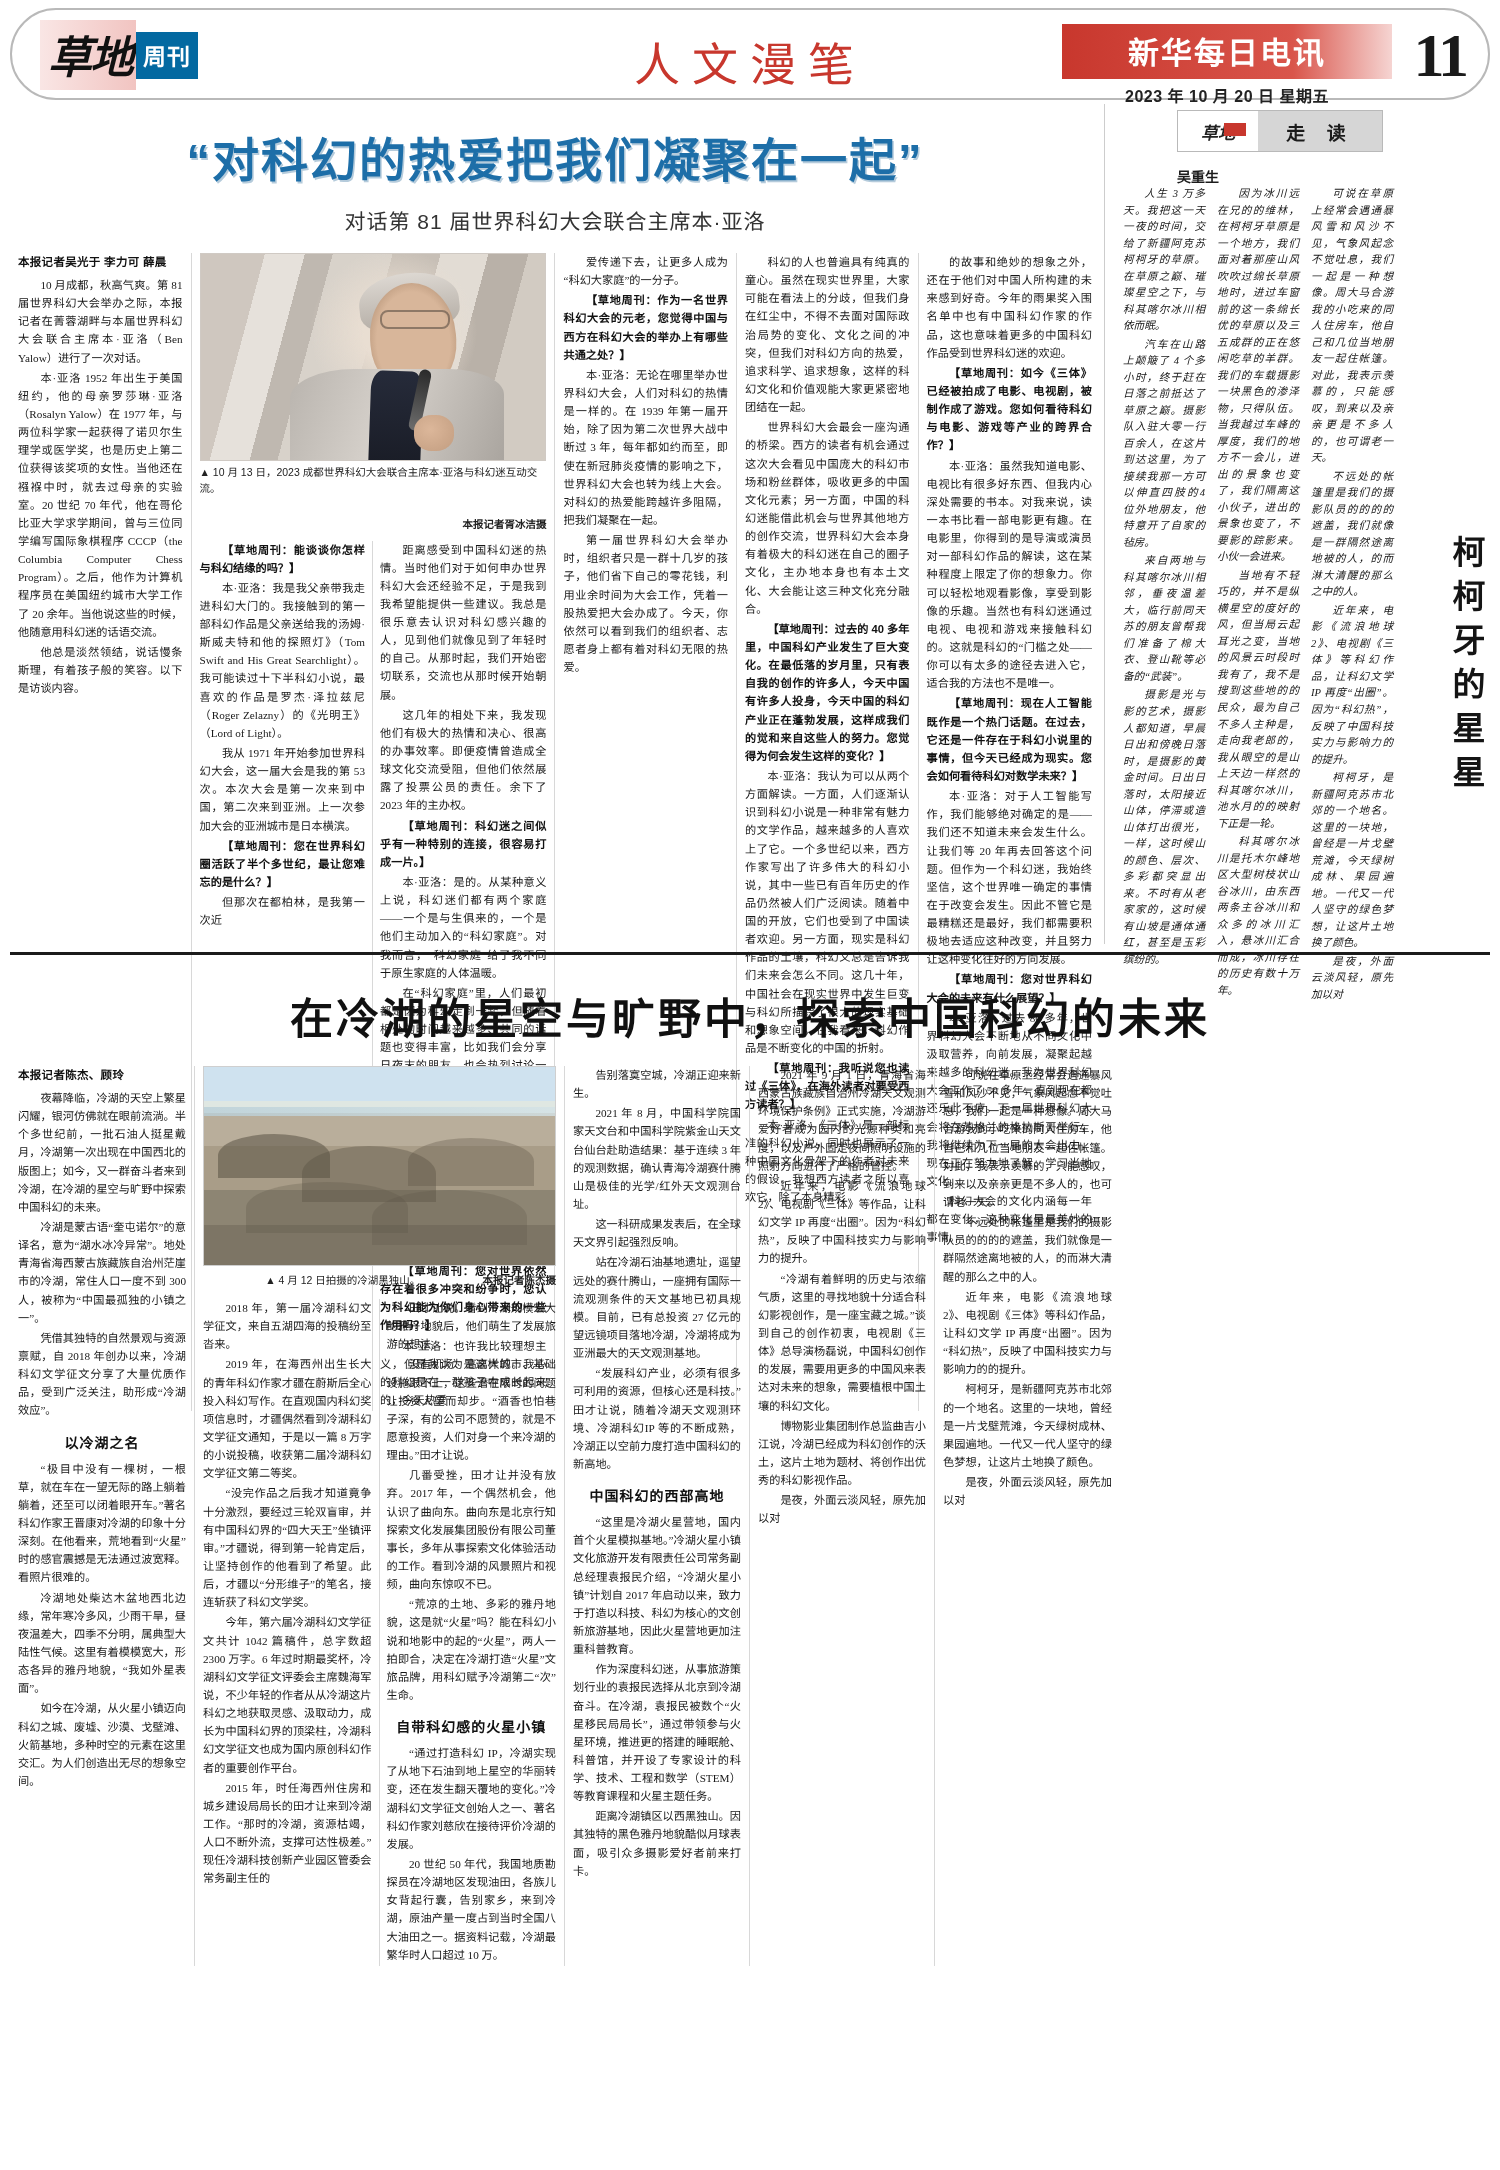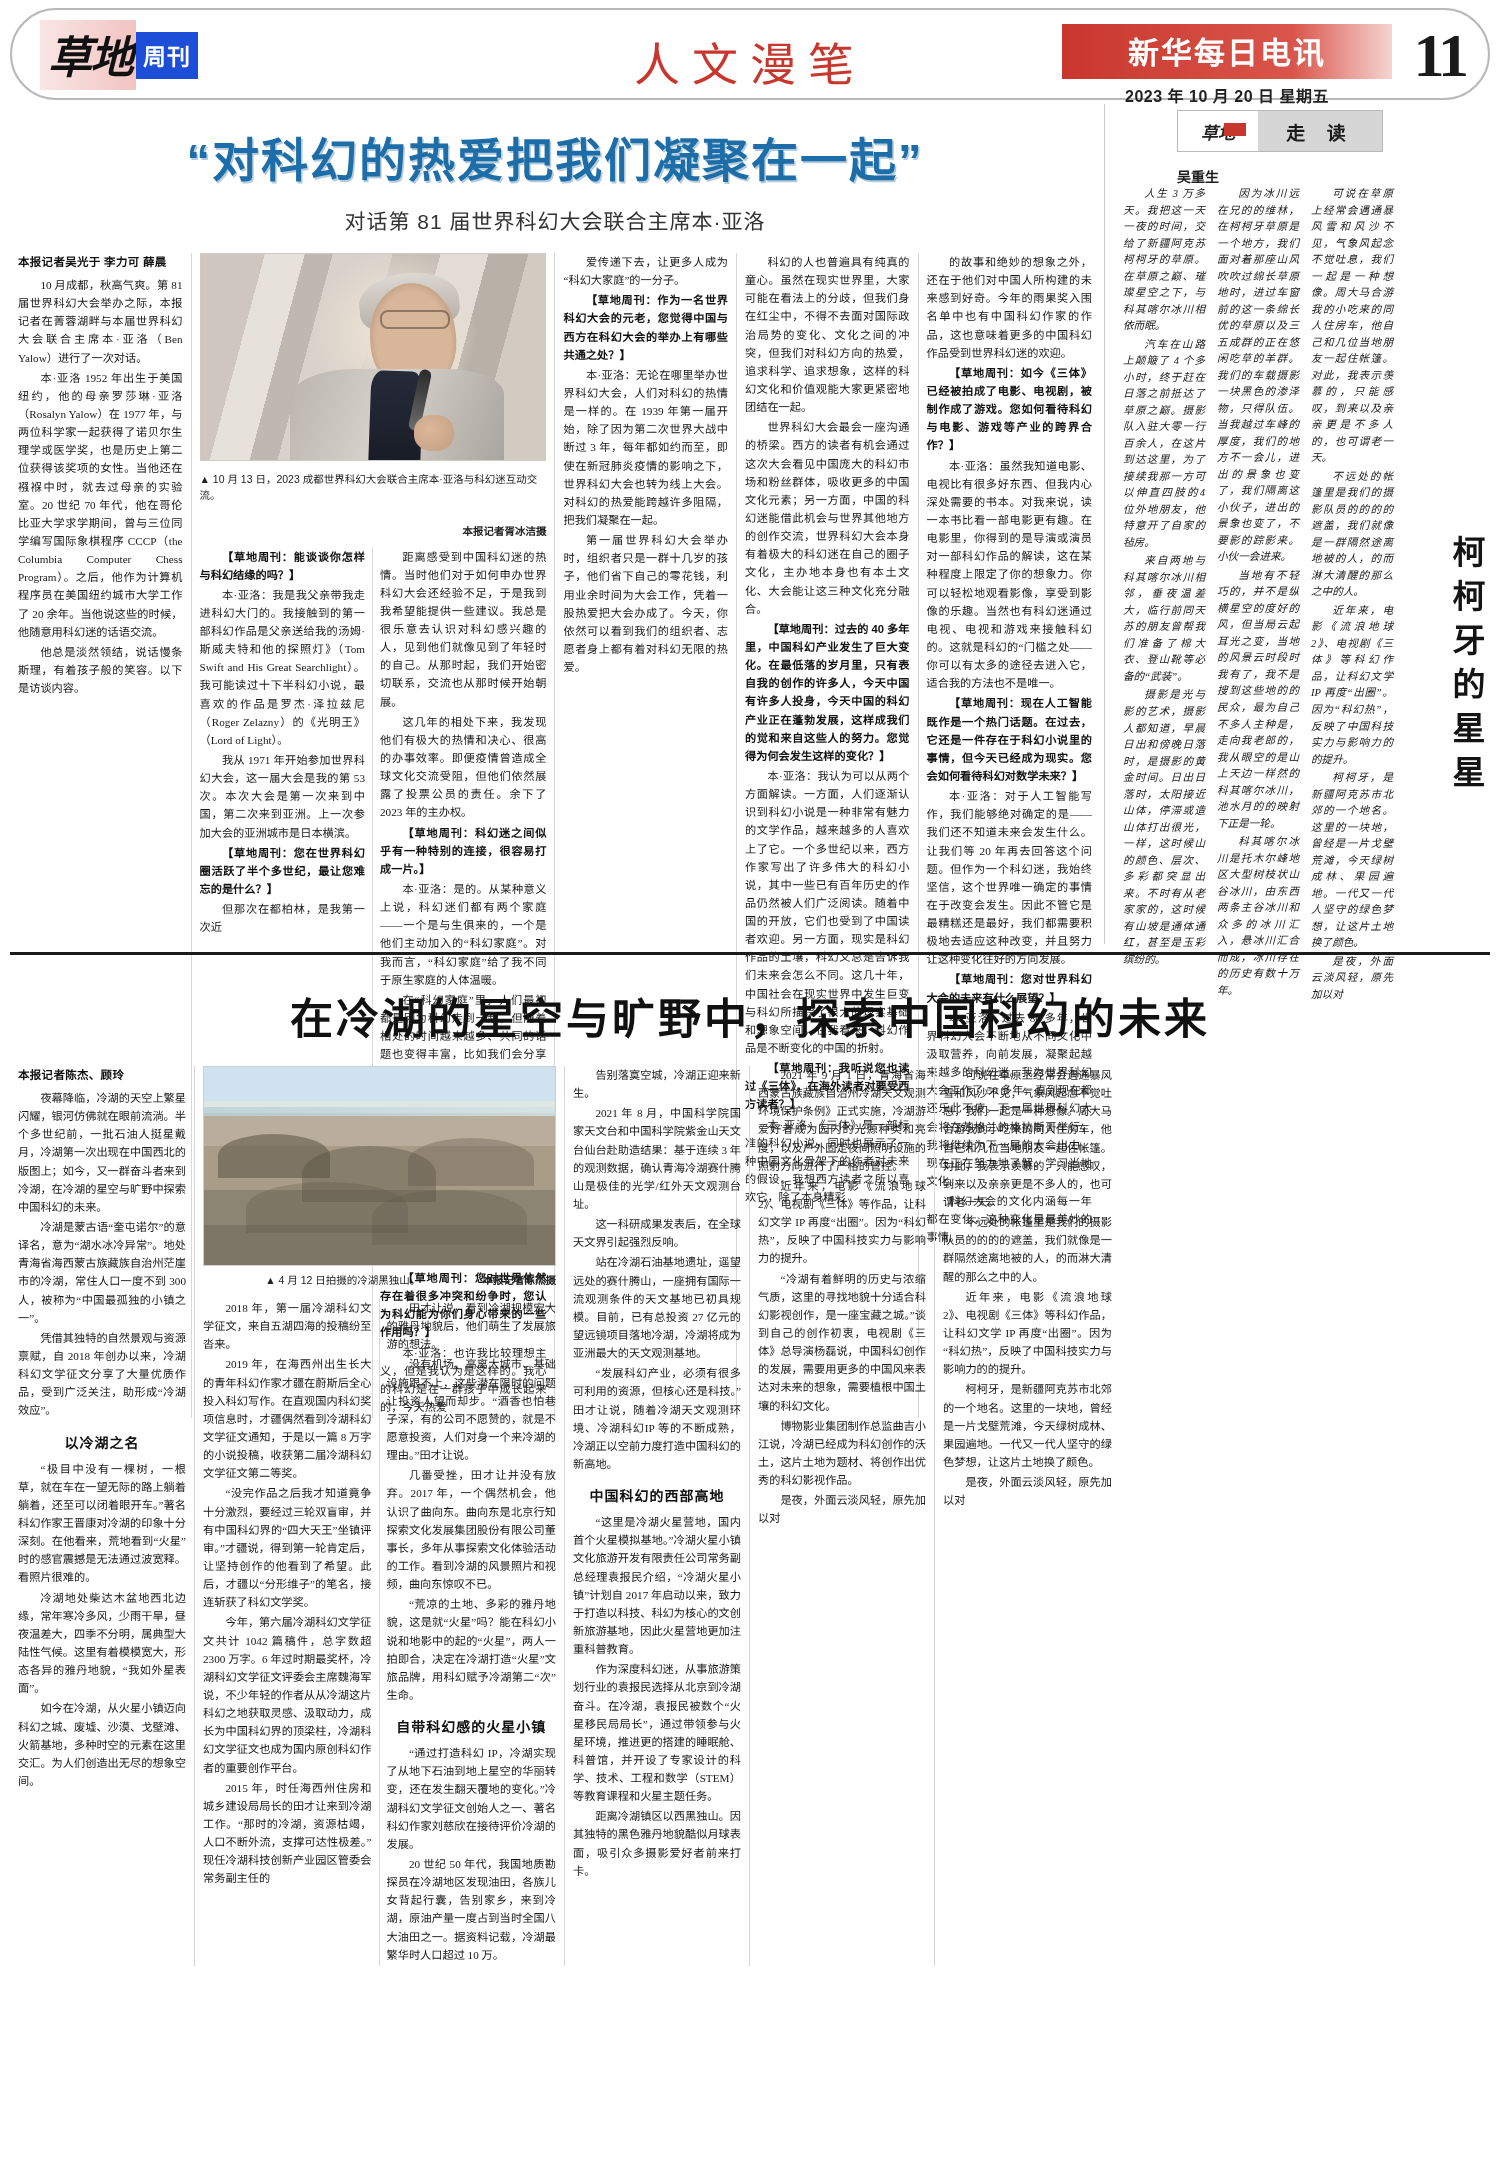--- a/index.html
+++ b/index.html
@@ -28,21 +28,21 @@
   }
   .brand-cao{
     font-family:"Liberation Serif",serif;
     font-size:44px;font-weight:bold;font-style:italic;
     color:#111;
     letter-spacing:-2px;
     background:linear-gradient(90deg,rgba(210,60,50,0.13),rgba(210,60,50,0.30));
     padding:2px 4px 4px 8px;
   }
   .brand-zhoukan{
-    background:#1d4ed8;
+    background:#0369a1;
     color:#fff;
     font-size:23px;font-weight:bold;
     padding:6px 7px 7px 7px;
     letter-spacing:1px;
     font-family:"Liberation Sans",sans-serif;
   }
   .section-title{
     position:absolute;left:0;right:0;top:18px;
     text-align:center;
     font-size:46px;font-weight:normal;
@@ -177,21 +177,21 @@
     position:absolute;left:62%;top:56%;width:12px;height:62px;
     background:linear-gradient(180deg,#2a2a2a,#6d6d6d);
     border-radius:6px;transform:rotate(12deg);
   }
   .photo1 .hand{
     position:absolute;left:62%;top:78%;width:40px;height:36px;
     background:radial-gradient(ellipse at 40% 40%,#dcb79a,#c29d80);
     border-radius:44%;
   }
   .cap1{
-    font-size:10.5px;color:#222;margin-top:11px;line-height:1.5;
+    font-size:10.5px;color:#222;margin-top:4px;line-height:1.5;
     font-family:"Liberation Sans",sans-serif;
   }
   .cap-credit{
     font-size:10.5px;color:#222;margin-top:19px;text-align:right;
     font-weight:bold;
     font-family:Liberation Mono, monospace;
   }
 
   
   .rail{

